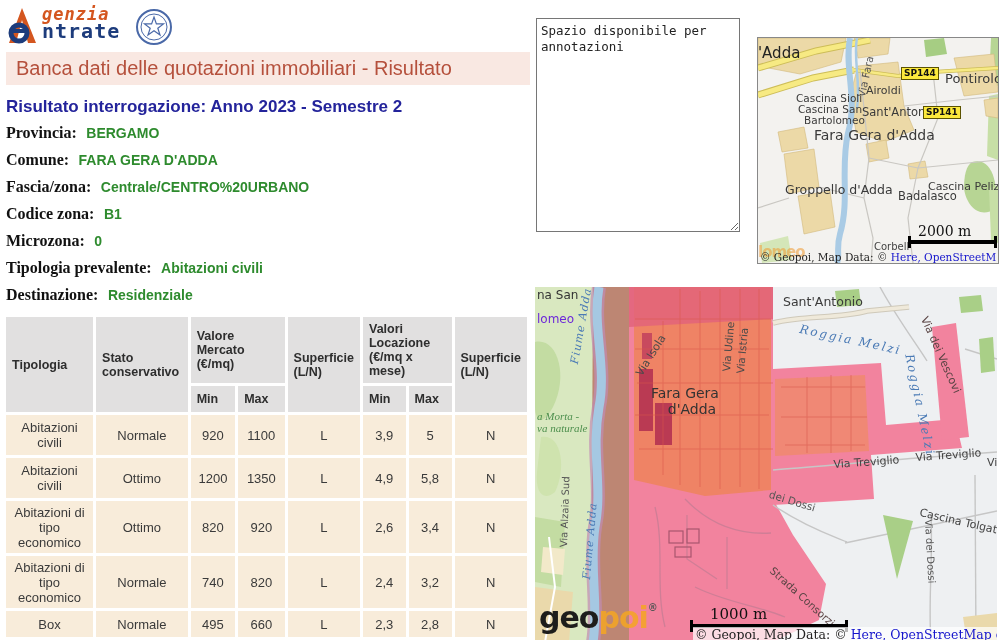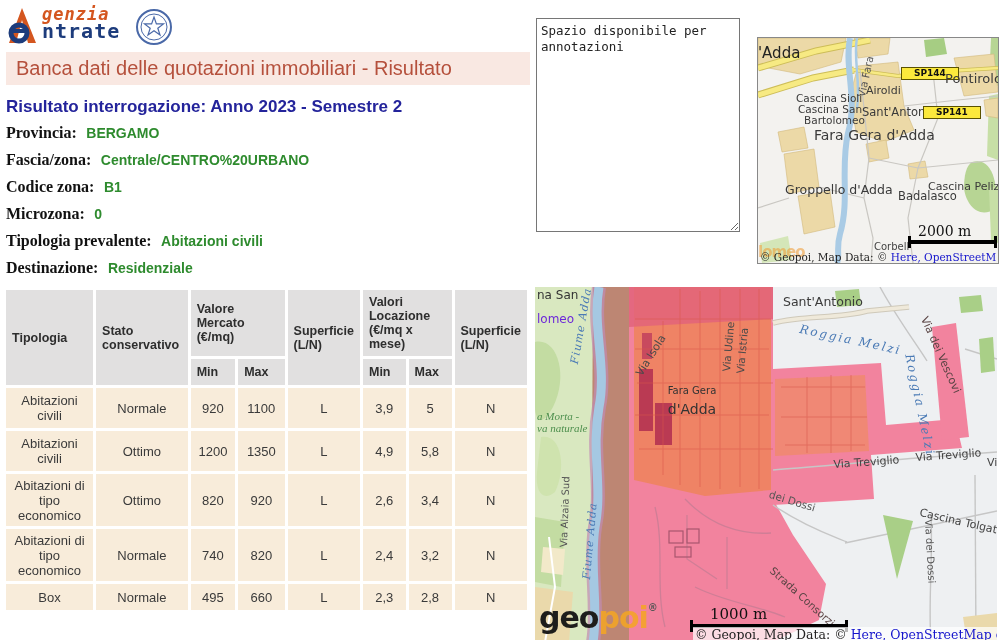--- a/index.html
+++ b/index.html
@@ -36,21 +36,21 @@
   
   .map{position:absolute;overflow:hidden;margin-top:25px;}
   .map svg.canvas{position:absolute;left:0;top:0;width:100%;height:100%;}
   .map-sm{left:757px;top:12px;width:240px;height:225px;border:1px solid #888;}
   .map-lg{left:535px;top:262px;width:462px;height:355px;}
   .maplabel{position:absolute;white-space:nowrap;color:#3a3a3a;font-size:11px;
             font-family:"DejaVu Sans",sans-serif;line-height:1;transform-origin:0 0;}
   .water{font-family:"DejaVu Serif",serif;font-style:italic;color:#4a7ab5;}
   .greenlbl{font-family:Liberation Serif, serif;font-style:italic;color:#4d8f4d;}
   .sp-badge{position:absolute;background:#fce93c;border:1px solid #5a5200;font-size:9px;
-            padding:0 12px;color:#111;font-weight:bold;font-family:"DejaVu Sans",sans-serif;line-height:11px;}
+            padding:0 2px;color:#111;font-weight:bold;font-family:"DejaVu Sans",sans-serif;line-height:11px;}
   .scalebar{position:absolute;height:12px;border-left:3px solid #000;border-right:3px solid #000;}
   .scalebar::after{content:"";position:absolute;left:0;right:0;top:4px;height:4px;background:#000;}
   .scaletext{position:absolute;font-family:"DejaVu Serif",serif;color:#111;}
   .attr{position:absolute;font-family:"DejaVu Serif",serif;color:#222;white-space:nowrap;overflow:hidden;}
   .attr .bluelink{color:#1414cc;cursor:pointer;}
   .attr-sm{left:2px;bottom:0;font-size:10.5px;width:236px;}
   .attr-lg{left:158px;top:340px;font-size:12.5px;background:rgba(255,255,255,.72);padding:0 2px;}
   .geopoi{position:absolute;left:4px;top:316px;font-family:"DejaVu Sans",sans-serif;font-weight:bold;
           font-size:30px;letter-spacing:-1px;line-height:1;}
   .geopoi .geo{color:#1d1d1b;}
@@ -83,20 +83,24 @@
       </svg>
     </div>
 
     <div class="title-bar">Banca dati delle quotazioni immobiliari - Risultato</div>
     <div class="result-heading">Risultato interrogazione: Anno 2023 - Semestre 2</div>
 
     <div class="fields">
       <div class="field">
         <span class="flabel">Provincia:</span>
         <span class="fvalue">BERGAMO</span>
+      </div>
+      <div class="field">
+        <span class="flabel">Comune:</span>
+        <span class="fvalue">FARA GERA D'ADDA</span>
       </div>
       <div class="field">
         <span class="flabel">Fascia/zona:</span>
         <span class="fvalue">Centrale/CENTRO%20URBANO</span>
       </div>
       <div class="field">
         <span class="flabel">Codice zona:</span>
         <span class="fvalue">B1</span>
       </div>
       <div class="field">
@@ -337,21 +341,21 @@
       <path d="M428,330 L462,326 L462,355 L432,355 Z" fill="#ead9ab"></path>
     </svg>
     <span class="maplabel" style="left:2px;top:2px;font-size:12px;color:#333;">na San</span>
     <span class="maplabel" style="left:2px;top:26px;font-size:12px;color:#6d28d9;">lomeo</span>
     <span class="maplabel water" style="left:34px;top:76px;transform:rotate(-80deg);letter-spacing:1px;">Fiume Adda</span>
     <span class="maplabel water" style="left:46px;top:292px;transform:rotate(-85deg);letter-spacing:1px;">Fiume Adda</span>
     <span class="maplabel greenlbl" style="left:2px;top:124px;">a Morta -</span>
     <span class="maplabel greenlbl" style="left:2px;top:136px;">va naturale</span>
     <span class="maplabel" style="left:24px;top:260px;font-size:10px;color:#555;transform:rotate(-88deg);">Via Alzaia Sud</span>
     <span class="maplabel" style="left:99px;top:85px;color:#4a4a4a;transform:rotate(-58deg);">Via Isola</span>
-    <span class="maplabel" style="left:126px;top:99px;width:62px;text-align:center;font-size:10px;color:#333;">Fara Gera</span>
+    <span class="maplabel" style="left:116px;top:99px;width:62px;font-size:14px;color:#333;">Fara Gera</span>
     <span class="maplabel" style="left:126px;top:115px;width:62px;text-align:center;font-size:14px;color:#333;">d'Adda</span>
     <span class="maplabel" style="left:186px;top:84px;font-size:10.5px;color:#4a4a4a;transform:rotate(-85deg);">Via Udine</span>
     <span class="maplabel" style="left:200px;top:86px;font-size:10.5px;color:#4a4a4a;transform:rotate(-85deg);">Via Istria</span>
     <span class="maplabel" style="left:248px;top:9px;font-size:12.5px;">Sant'Antonio</span>
     <span class="maplabel water" style="left:266px;top:36px;font-size:12px;letter-spacing:2px;transform:rotate(12deg);">Roggia Melzi</span>
     <span class="maplabel water" style="left:380px;top:66px;font-size:12px;letter-spacing:2px;transform:rotate(78deg);">Roggia Melzi</span>
     <span class="maplabel" style="left:394px;top:28px;color:#5a4444;transform:rotate(66deg);">Via dei Vescovi</span>
     <span class="maplabel" style="left:298px;top:172px;color:#444;transform:rotate(-4deg);">Via Treviglio</span>
     <span class="maplabel" style="left:380px;top:165px;color:#444;transform:rotate(-4deg);">Via Treviglio</span>
     <span class="maplabel" style="left:452px;top:170px;color:#444;">Vi</span>

